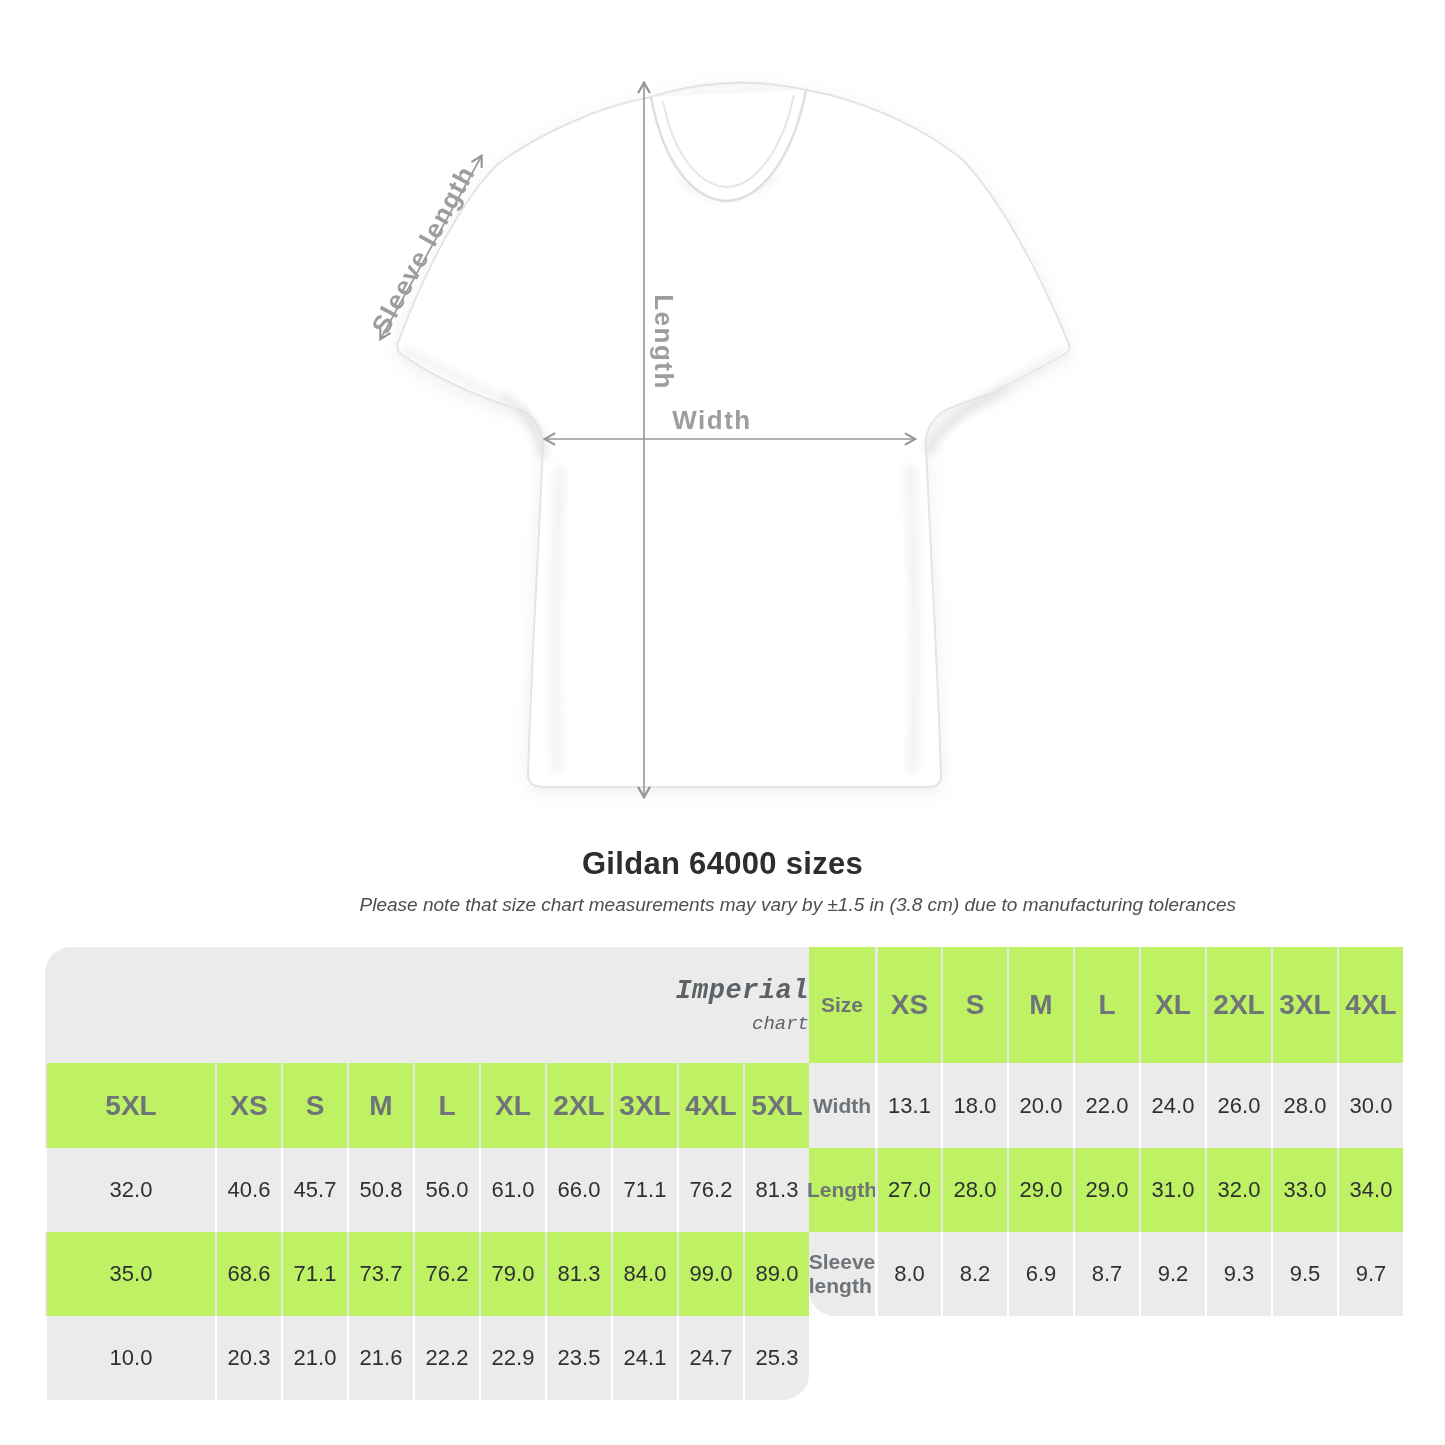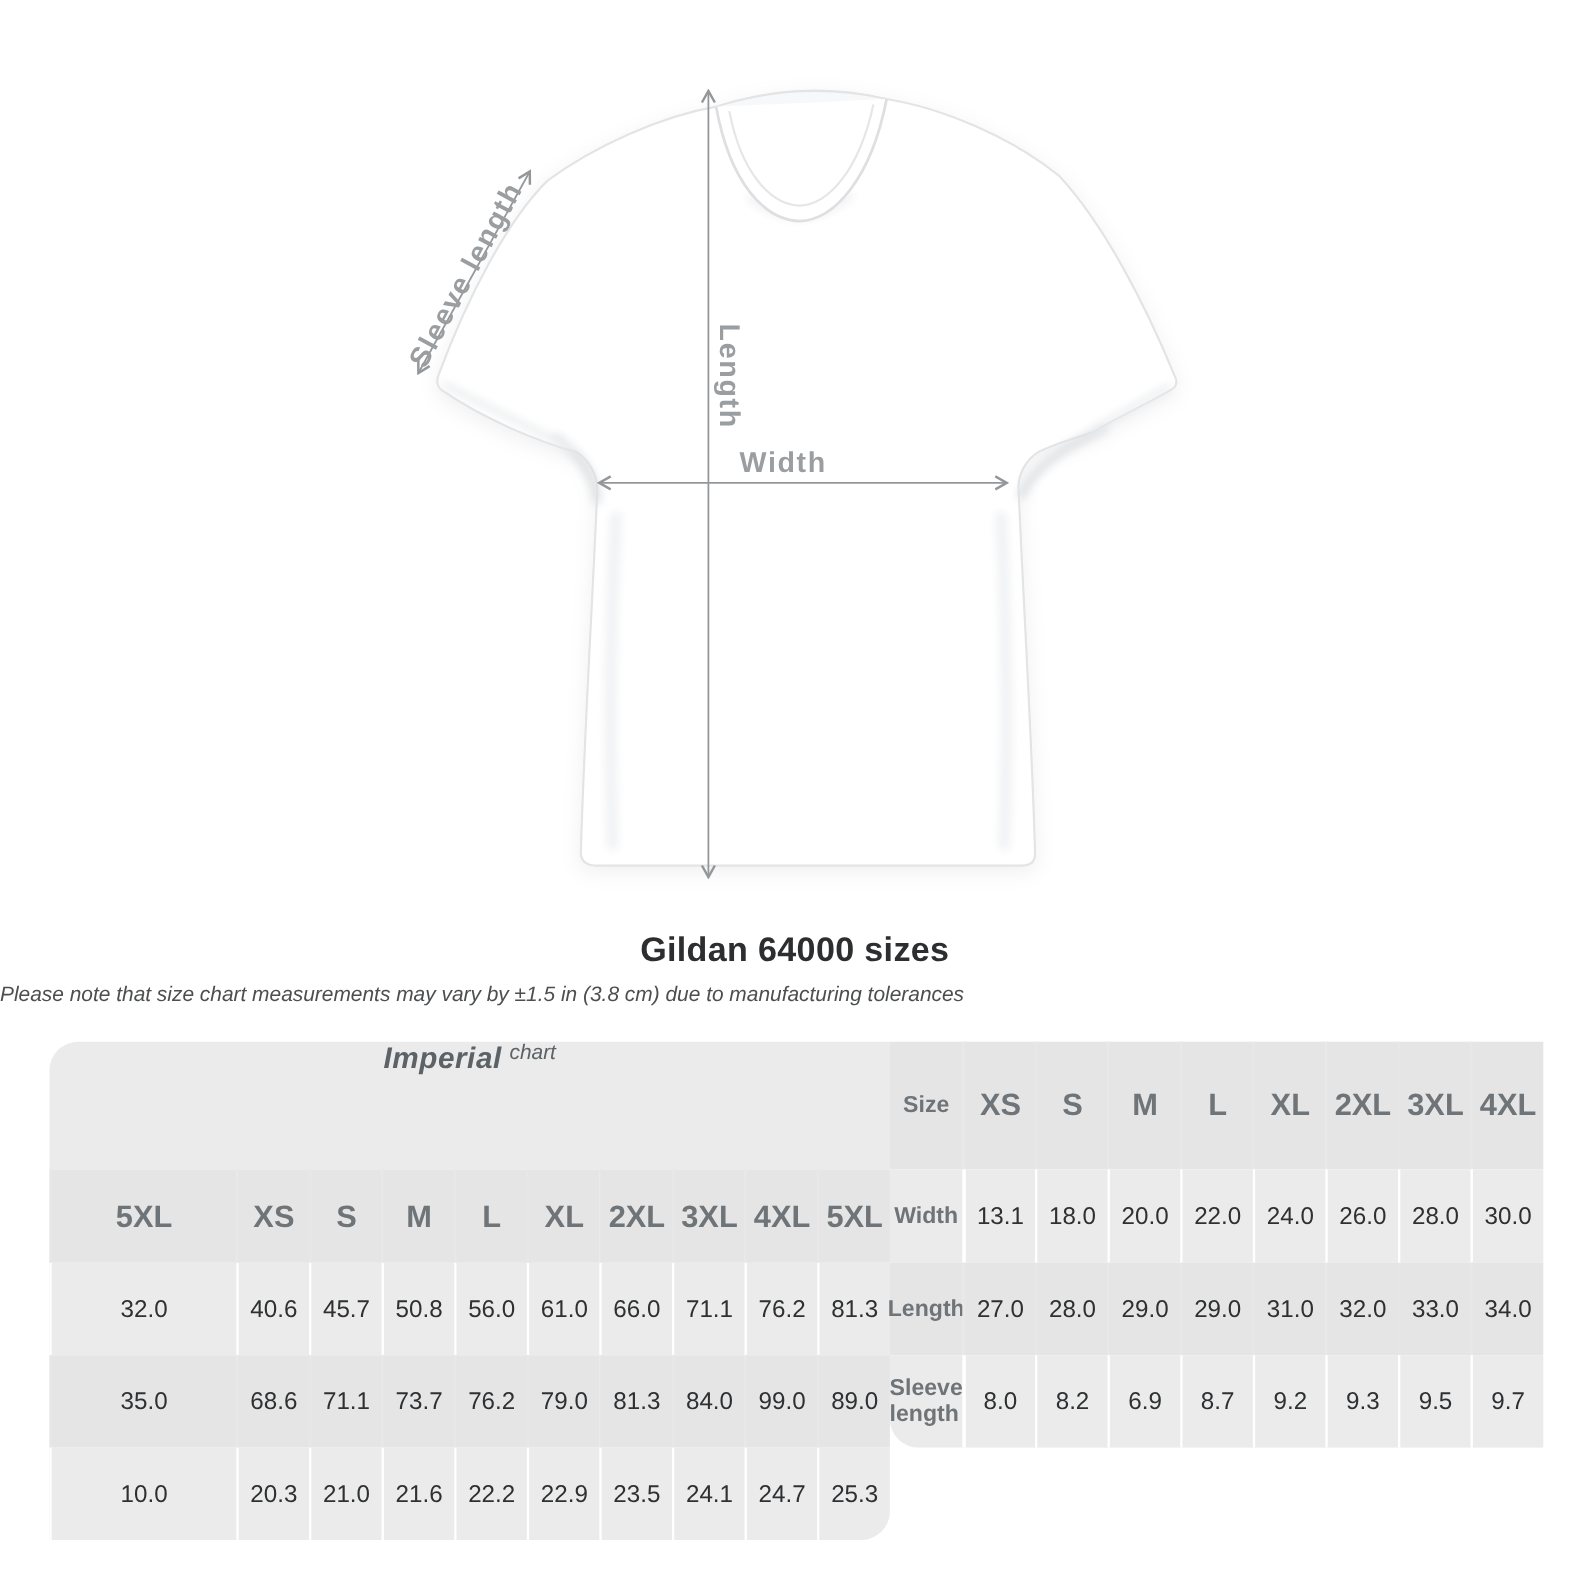--- a/index.html
+++ b/index.html
@@ -10,35 +10,35 @@
   
   .figure{position:absolute;left:0;top:0;width:1445px;height:830px;}
   .fig-label{font-family:"Liberation Sans",sans-serif;font-weight:700;
              font-size:26px;fill:#9b9ea1;letter-spacing:1.5px;}
 
   
   .chart-title{position:absolute;left:0;top:846px;width:1445px;margin:0;
                text-align:center;font-size:31px;font-weight:700;color:#2c2e30;
                letter-spacing:.3px;}
   .chart-subtitle{position:absolute;left:0;top:894px;width:1236px;margin:0;
-               text-align:left;font-size:19px;font-style:italic;color:#4c4e50;}
+               text-align:right;font-size:19px;font-style:italic;color:#4c4e50;}
 
   
   .size-table{position:absolute;left:45px;top:947px;width:1358px;
               display:grid;grid-template-columns:170px repeat(18,1fr);
               grid-template-rows:116px 85px 84px 84px 84px;}
-  .band{background:#ebebeb;display:flex;flex-direction:row;align-items:flex-start;
-        justify-content:center;gap:7px;}
+  .band{background:#ebebeb;display:flex;flex-direction:column;align-items:flex-end;
+        justify-content:center;gap:7px;font-family:Liberation Mono, monospace;}
   .band-imperial{grid-column:1 / 11;border-top-left-radius:26px;}
   .band-metric{grid-column:11 / 20;border-top-right-radius:26px;}
   .band-title{font-size:27px;font-weight:700;font-style:italic;color:#5c6266;letter-spacing:.5px;}
   .band-sub{font-size:19px;font-style:italic;color:#5c6266;}
 
   .cell{display:flex;align-items:center;justify-content:center;min-width:0;}
-  .row-white{background:#e5e5e5;border-left:2px solid #e7e7e7;}
+  .row-white{background:#bef264;border-left:2px solid #e7e7e7;}
   .row-gray{background:#ebebeb;border-left:2px solid #ffffff;}
   .label-cell{border-left:none;font-weight:700;font-size:21px;color:#6f7478;}
   .head{font-weight:700;font-size:28px;color:#6f7478;}
   .num{font-size:22px;color:#2e3032;}
   .first-data{border-left-width:3px;}
   .corner-bl{border-bottom-left-radius:26px;}
   .corner-br{border-bottom-right-radius:26px;}
 </style>
 </head>
 <body>

